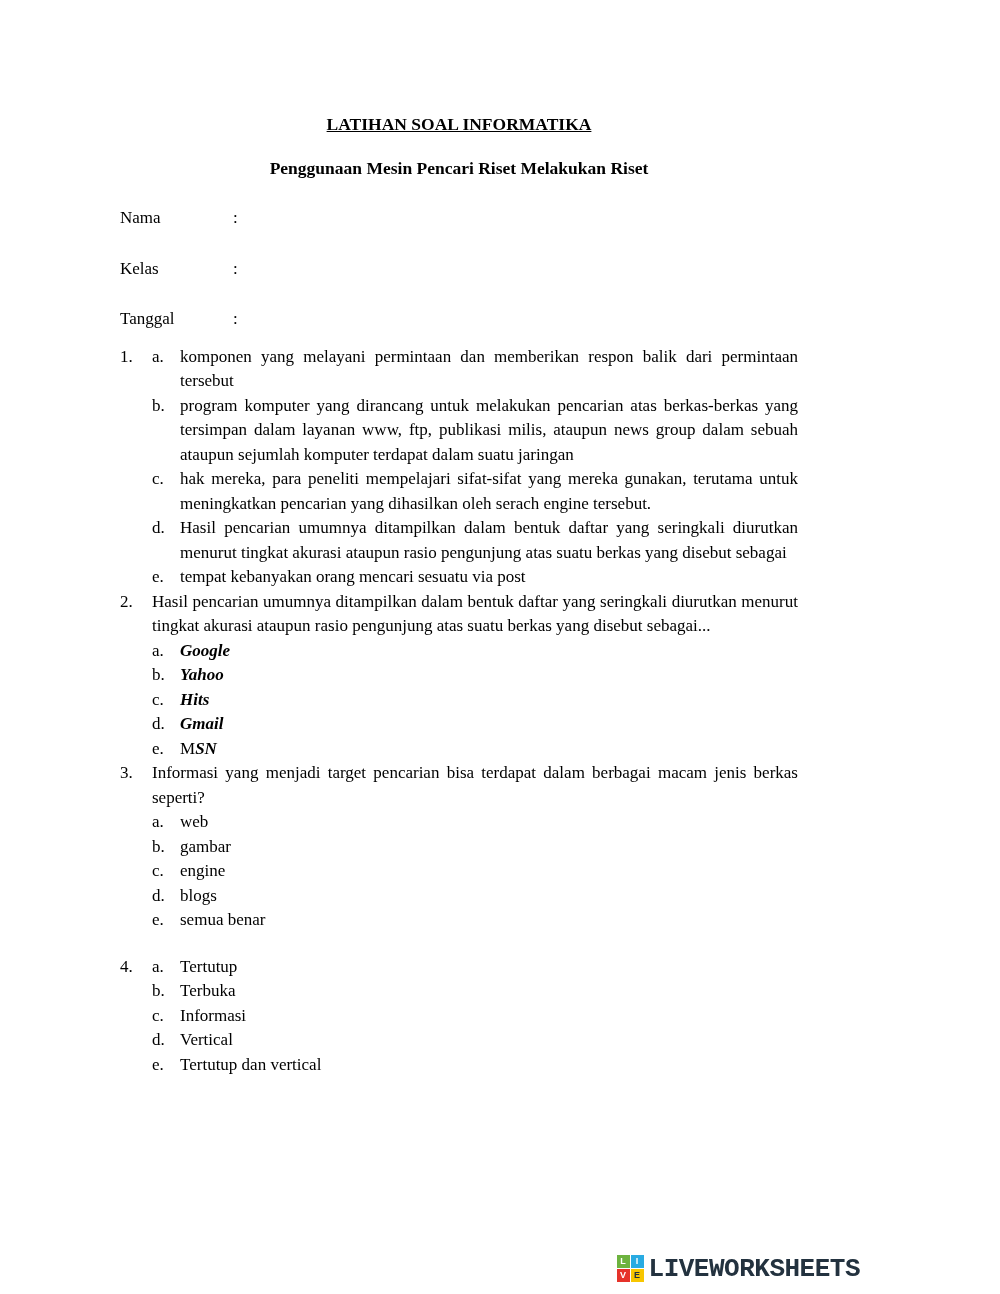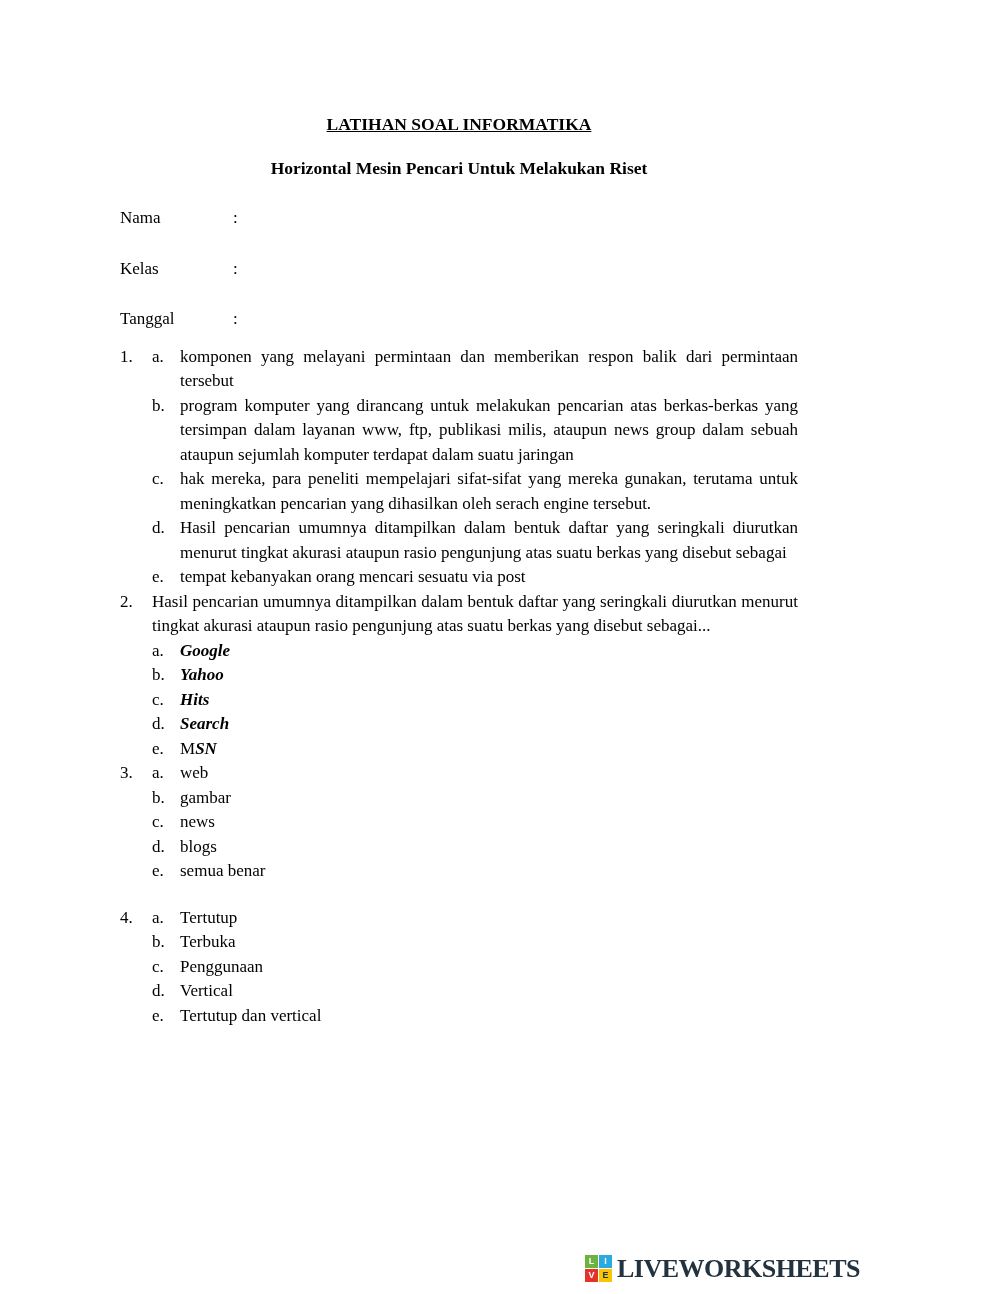--- a/index.html
+++ b/index.html
@@ -97,35 +97,35 @@
   .tile {
     display: flex;
     align-items: center;
     justify-content: center;
     font-family: "Liberation Sans", sans-serif;
     font-weight: bold;
     font-size: 9px;
     line-height: 1;
   }
   .brand-text {
-    font-family: Liberation Serif, serif;
+    font-family: Liberation Mono, monospace;
     font-weight: bold;
     font-size: 26px;
     letter-spacing: -0.5px;
     line-height: 1;
   }
 </style>
 </head>
 <body>
 
 <div class="page">
   <div class="content">
 
     <h1 class="title">LATIHAN SOAL INFORMATIKA</h1>
-    <h2 class="subtitle">Horizontal Mesin Pencari Untuk Melakukan Riset</h2>
+    <h2 class="subtitle">Penggunaan Mesin Pencari Riset Melakukan Riset</h2>
 
     <div class="fields">
       <div class="field-row">
         <span class="field-label">Nama</span>
         <span class="field-colon">:</span>
       </div>
       <div class="field-row">
         <span class="field-label">Kelas</span>
         <span class="field-colon">:</span>
       </div>
@@ -174,43 +174,44 @@
           <div class="opt">
             <span class="opt-letter">b.</span>
             <span class="opt-text italic">Yahoo</span>
           </div>
           <div class="opt">
             <span class="opt-letter">c.</span>
             <span class="opt-text italic">Hits</span>
           </div>
           <div class="opt">
             <span class="opt-letter">d.</span>
-            <span class="opt-text italic">Search</span>
+            <span class="opt-text italic">Gmail</span>
           </div>
           <div class="opt">
             <span class="opt-letter">e.</span>
             <span class="opt-text"><span>M</span><span class="italic">SN</span></span>
           </div>
         </div>
       </div>
 
       <div class="q">
         <span class="q-num">3.</span>
         <div class="q-body">
+          <div class="q-text">Informasi yang menjadi target pencarian bisa terdapat dalam berbagai macam jenis berkas seperti?</div>
           <div class="opt">
             <span class="opt-letter">a.</span>
             <span class="opt-text">web</span>
           </div>
           <div class="opt">
             <span class="opt-letter">b.</span>
             <span class="opt-text">gambar</span>
           </div>
           <div class="opt">
             <span class="opt-letter">c.</span>
-            <span class="opt-text">news</span>
+            <span class="opt-text">engine</span>
           </div>
           <div class="opt">
             <span class="opt-letter">d.</span>
             <span class="opt-text">blogs</span>
           </div>
           <div class="opt">
             <span class="opt-letter">e.</span>
             <span class="opt-text">semua benar</span>
           </div>
         </div>
@@ -222,21 +223,21 @@
           <div class="opt">
             <span class="opt-letter">a.</span>
             <span class="opt-text">Tertutup</span>
           </div>
           <div class="opt">
             <span class="opt-letter">b.</span>
             <span class="opt-text">Terbuka</span>
           </div>
           <div class="opt">
             <span class="opt-letter">c.</span>
-            <span class="opt-text">Penggunaan</span>
+            <span class="opt-text">Informasi</span>
           </div>
           <div class="opt">
             <span class="opt-letter">d.</span>
             <span class="opt-text">Vertical</span>
           </div>
           <div class="opt">
             <span class="opt-letter">e.</span>
             <span class="opt-text">Tertutup dan vertical</span>
           </div>
         </div>

